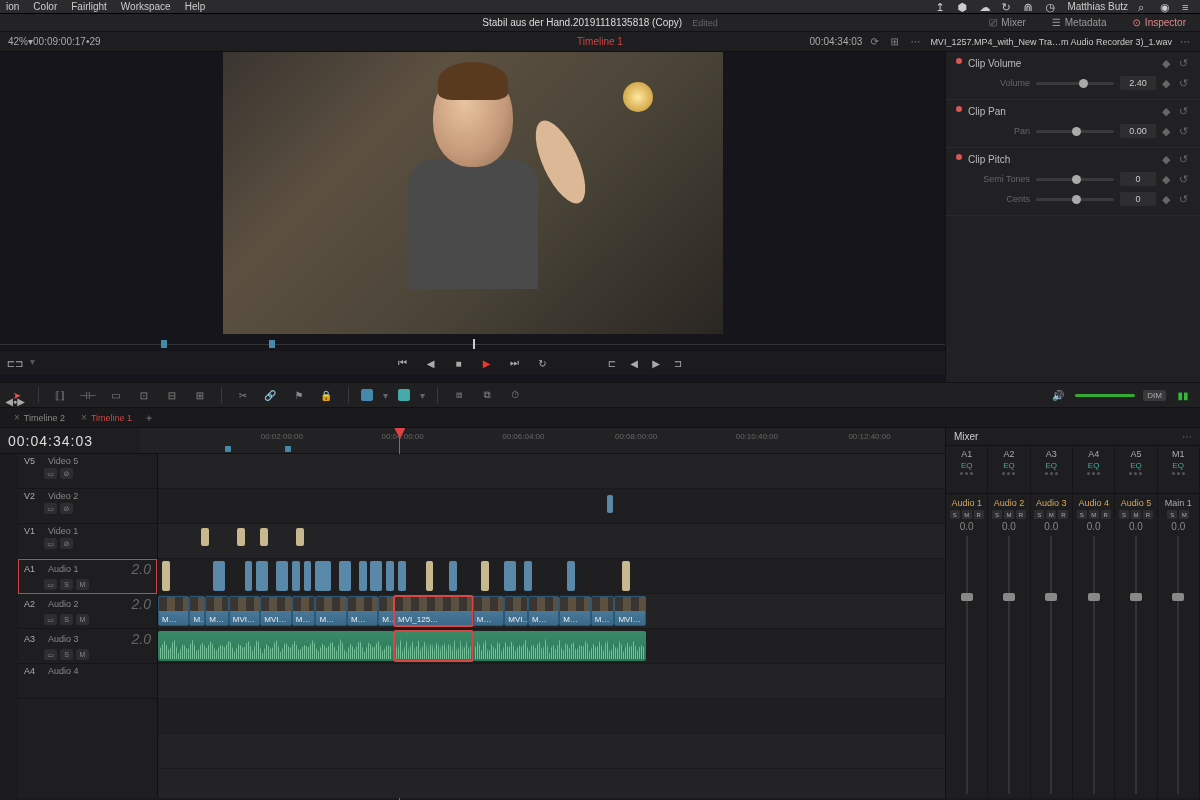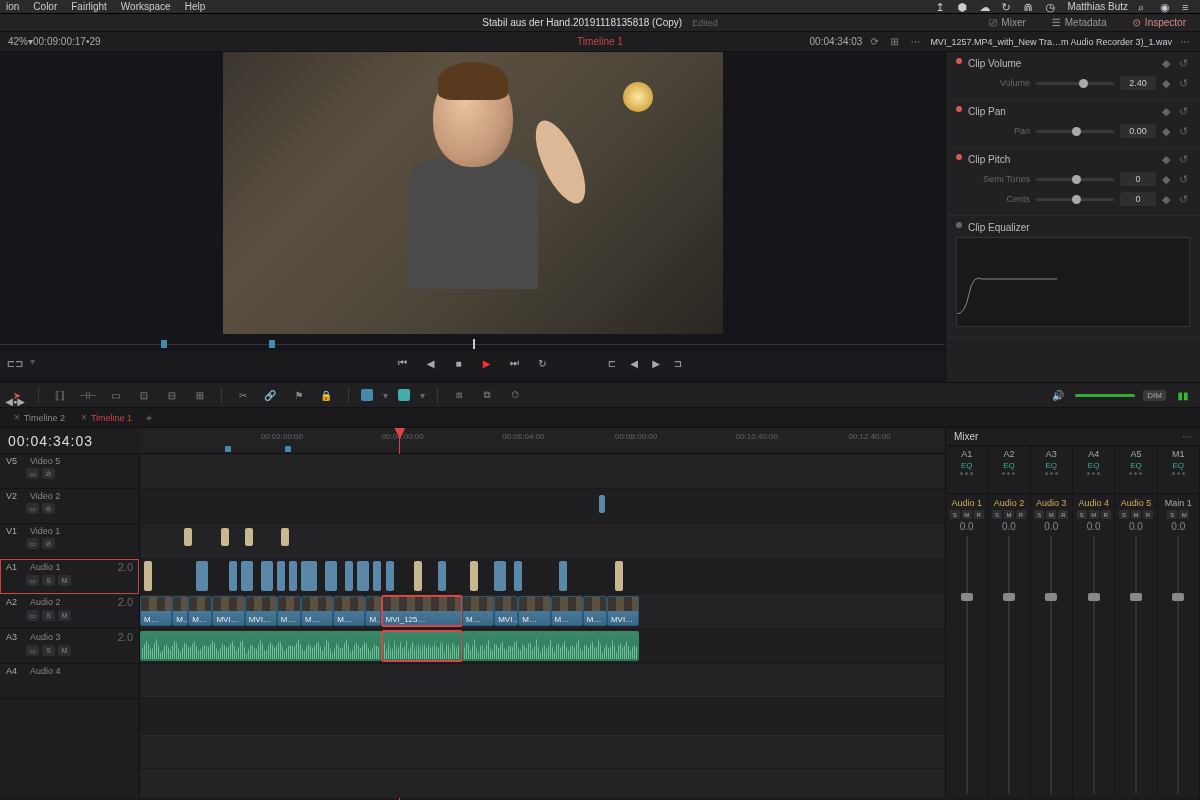--- a/index.html
+++ b/index.html
@@ -93,31 +93,31 @@
 .timeline-area { flex: 1; display: flex; flex-direction: column; background: #1b1b1e; }
 .tl-header { height: 26px; display: flex; border-bottom: 1px solid #111; }
 .tl-trackpanel-head { width: 140px; display: flex; align-items: center; padding: 0 8px; background: #1e1e21; }
 .tl-tc { font-size: 14px; color: #ddd; letter-spacing: 1px; }
 .tl-ruler { flex: 1; position: relative; background: #222225; }
 .ruler-tick { position: absolute; top: 4px; font-size: 8px; color: #666; }
 .ruler-mark { position: absolute; top: 18px; width: 6px; height: 6px; background: #48a; border-radius: 1px; }
 .playhead-top { position: absolute; top: 0; width: 11px; height: 11px; background: #d44; clip-path: polygon(0 0,100% 0,50% 100%); }
 .playhead-line { position: absolute; top: 0; width: 1px; height: 400px; background: #d44; }
 
-.tl-tracks { display: flex; flex: 1; overflow: hidden; }
+.tl-tracks { display: flex; flex: 1; overflow: hidden; padding-left: 18px; }
 .track-panel { width: 140px; background: #1e1e21; border-right: 1px solid #111; }
 .track-head { height: 35px; border-bottom: 1px solid #151517; display: flex; flex-direction: column; padding: 2px 6px; }
 .track-head.small { height: 35px; }
 .track-title-row { display: flex; align-items: center; gap: 6px; }
 .track-id { font-size: 9px; color: #aaa; font-weight: 500; width: 18px; }
 .track-name { font-size: 9px; color: #888; }
 .track-btns { display: flex; gap: 3px; margin-top: 2px; margin-left: 20px; }
 .track-btn { width: 13px; height: 11px; background: #2e2e31; border-radius: 2px; font-size: 7px; display: flex; align-items: center; justify-content: center; color: #888; }
 .track-head.audio-sel { outline: 1px solid #c44; outline-offset: -1px; }
-.track-val { margin-left: auto; font-size: 11px; color: #666; }
+.track-val { margin-left: auto; font-size: 14px; color: #666; font-style: italic; }
 
 .track-lanes { flex: 1; position: relative; background: #232326; }
 .track-lane { height: 35px; border-bottom: 1px solid #1a1a1c; position: relative; }
 .track-lane.alt { background: #1f1f22; }
 
 .clip { position: absolute; top: 2px; bottom: 2px; border-radius: 2px; overflow: hidden; }
 .clip.v1 { background: linear-gradient(#5a88a8,#3a6888); border: 1px solid #2a5878; }
 .clip.v1.sel { outline: 2px solid #d44; outline-offset: -1px; }
 .clip.v2 { background: #5a88a8; }
 .clip.v3 { background: #c8b890; top: 4px; bottom: 12px; }
@@ -311,31 +311,20 @@
         <span class="insp-btn">↺</span>
       </div>
       <div class="insp-row">
         <span class="insp-label">Cents</span>
         <div class="insp-slider">
             <div class="insp-slider-dot" style="left:46%"></div>
           </div>
         <span class="insp-val">0</span>
         <span class="insp-btn">◆</span>
         <span class="insp-btn">↺</span>
-      </div>
-    </div>
-    <div class="insp-section">
-      <div class="insp-header">
-        <span class="dot-gray"></span>
-        <span>Clip Equalizer</span>
-      </div>
-      <div class="eq-graph">
-        <svg class="eq-curve" viewBox="0 0 100 40" preserveAspectRatio="none">
-          <path d="M0,40 Q8,40 12,20 T25,5 L100,5" stroke="#888" stroke-width="1" fill="none"></path>
-        </svg>
       </div>
     </div>
   </div>
 </div>
 
 <div class="toolbar">
   <span class="tool-btn active">➤</span>
   <div class="tool-sep"></div>
   <span class="tool-btn">⟦⟧</span>
   <span class="tool-btn">⊣⊢</span>

